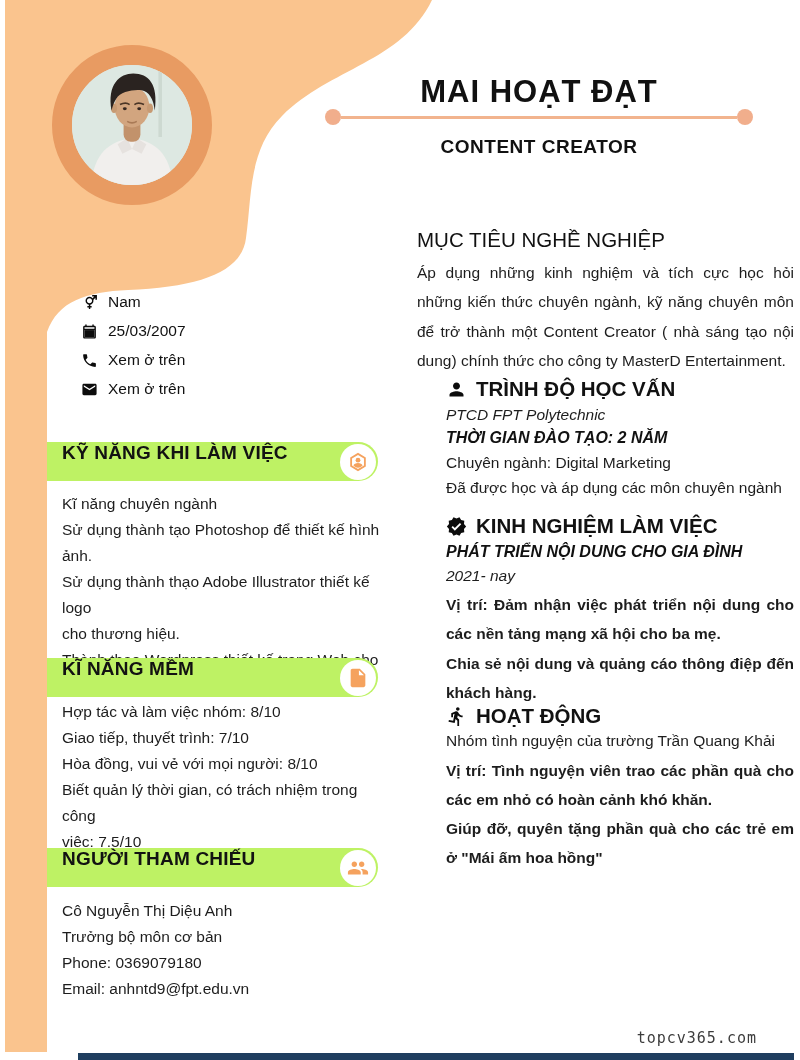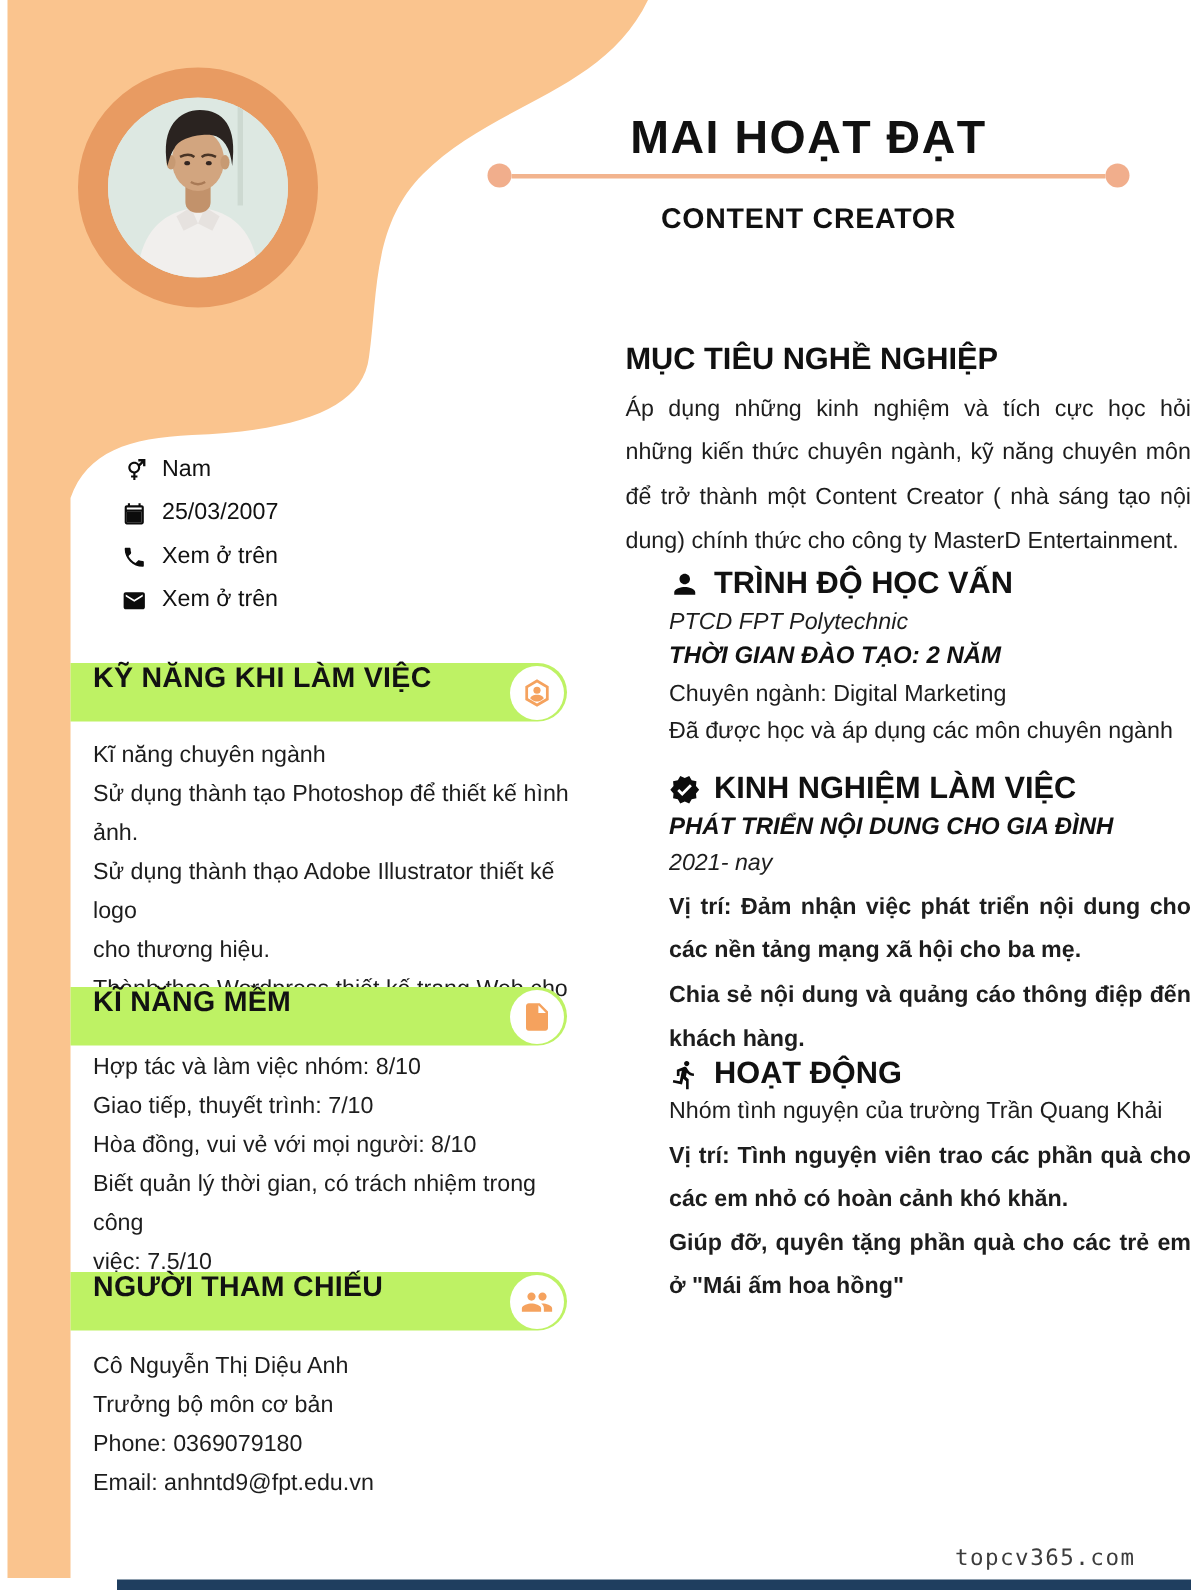--- a/index.html
+++ b/index.html
@@ -27,21 +27,21 @@
   .divider { position:absolute; left:325px; top:109px; width:428px; height:16px; display:flex; align-items:center; }
   .divider .dot { width:16px; height:16px; border-radius:50%; background:#F1AE8C; flex:0 0 auto; }
   .divider .line { flex:1 1 auto; height:3px; background:#F2B48E; }
   .job-title {
     position:absolute; left:325px; top:136px; width:428px;
     font-size:19px; font-weight:bold; letter-spacing:0.5px; text-align:center; color:#111;
   }
 
   
   .contact { position:absolute; left:80px; top:293px; list-style:none; }
-  .contact li { display:flex; align-items:flex-end; height:29px; }
+  .contact li { display:flex; align-items:flex-start; height:29px; }
   .contact .cicon { width:18px; height:18px; margin-right:10px; flex:0 0 auto; display:flex; align-items:center; justify-content:center; }
   .contact .cicon svg { width:17px; height:17px; fill:#0c0c0c; }
   .contact .ctext { font-size:15.5px; color:#111; white-space:nowrap; }
 
   
   .bar {
     position:absolute; left:47px; width:331px; height:39px;
     background:#bef264; border-radius:0 30px 30px 0;
     display:flex; 
   }
@@ -52,21 +52,21 @@
     display:flex; align-items:center; justify-content:center;
   }
   .bar .bar-badge svg { width:22px; height:22px; fill:#F5A25E; }
 
   .left-body {
     position:absolute; left:62px; width:324px;
     font-size:15.5px; line-height:26px; color:#1d1d1d; white-space:pre-line;
   }
 
   
-  .obj-title { position:absolute; left:417px; top:228px; font-size:20.5px; font-weight:bold; color:#111; }
+  .obj-title { position:absolute; left:417px; top:228px; font-size:20.5px; font-weight:normal; color:#111; }
   .obj-text  { position:absolute; left:417px; top:258px; width:377px; font-size:15.5px; line-height:29.4px; text-align:justify; color:#1d1d1d; }
 
   .rsec-head { position:absolute; display:flex; align-items:center; }
   .rsec-head .ricon { width:21px; height:21px; margin-right:9px; display:flex; align-items:center; justify-content:center; }
   .rsec-head .ricon svg { width:21px; height:21px; fill:#0c0c0c; }
   .rsec-head .rtitle { font-size:20.5px; font-weight:bold; color:#111; }
 
   .rline { position:absolute; left:446px; width:348px; font-size:15.5px; color:#1d1d1d; }
   .it { font-style:italic; }
   .bd { font-weight:bold; font-size:16px; color:#111;font-style:italic; }

